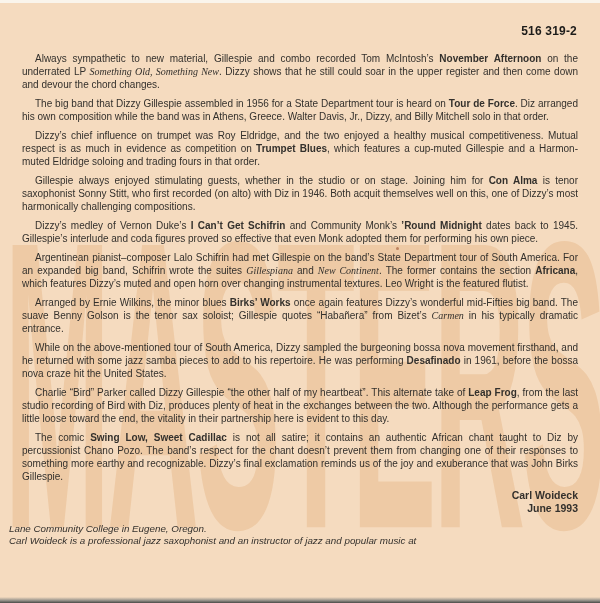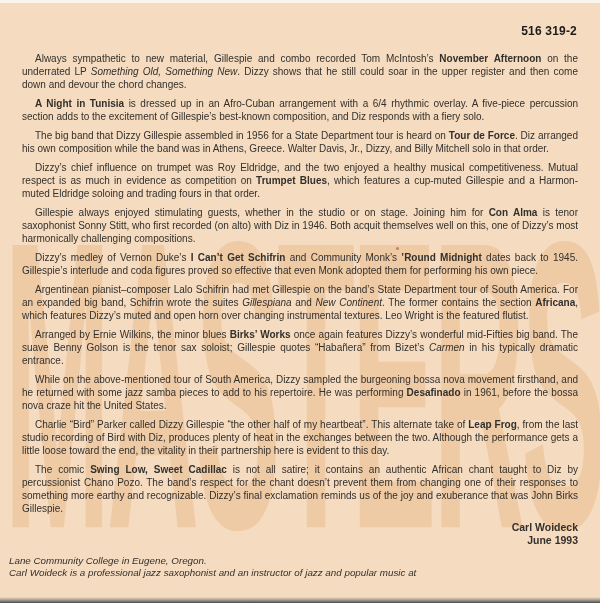--- a/index.html
+++ b/index.html
@@ -59,21 +59,21 @@
     color: var(--ink);
     font-size: 10px;
     line-height: 13px;
     text-align: justify;
   }
   .notes p.para {
     text-indent: 13px;
     margin-bottom: 6px;
   }
   .notes .b { font-weight: bold; }
-  .notes .i { font-style: italic; }
+  .notes .i { font-style: italic; font-family: Liberation Serif, serif; }
   .signature {
     text-align: right;
     font-size: 10.5px;
     line-height: 12.5px;
     margin-top: 2px;
     color: var(--ink);
     font-weight: bold;
   }
   .footer {
     margin-left: -13px;
@@ -100,21 +100,20 @@
 
 <div class="page">
   <div class="top-edge"></div>
   <div class="watermark">MASTERS</div>
   <div class="scan-speck"></div>
   <div class="catalog">516 319-2</div>
 
   <div class="notes">
 
     <p class="para"><span>Always sympathetic to new material, Gillespie and combo recorded Tom McIntosh’s </span><span class="b">November Afternoon</span><span> on the underrated LP </span><span class="i">Something Old, Something New</span><span>.  Dizzy shows that he still could soar in the upper register and then come down and devour the chord changes.</span></p>
-      <p class="para"><span class="b">A Night in Tunisia</span><span> is dressed up in an Afro-Cuban arrangement with a 6/4 rhythmic overlay.  A five-piece percussion section adds to the excitement of Gillespie’s best-known composition, and Diz responds with a fiery solo.</span></p>
       <p class="para"><span>The big band that Dizzy Gillespie assembled in 1956 for a State Department tour is heard on </span><span class="b">Tour de Force</span><span>.  Diz arranged his own composition while the band was in Athens, Greece.  Walter Davis, Jr., Dizzy, and Billy Mitchell solo in that order.</span></p>
       <p class="para"><span>Dizzy’s chief influence on trumpet was Roy Eldridge, and the two enjoyed a healthy musical competitiveness.  Mutual respect is as much in evidence as competition on </span><span class="b">Trumpet Blues</span><span>, which features a cup-muted Gillespie and a Harmon-muted Eldridge soloing and trading fours in that order.</span></p>
       <p class="para"><span>Gillespie always enjoyed stimulating guests, whether in the studio or on stage.  Joining him for </span><span class="b">Con Alma</span><span> is tenor saxophonist Sonny Stitt, who first recorded (on alto) with Diz in 1946.  Both acquit themselves well on this, one of Dizzy’s most harmonically challenging compositions.</span></p>
       <p class="para"><span>Dizzy’s medley of Vernon Duke’s </span><span class="b">I Can’t Get Schifrin</span><span> and Community Monk’s </span><span class="b">’Round Midnight</span><span> dates back to 1945.  Gillespie’s interlude and coda figures proved so effective that even Monk adopted them for performing his own piece.</span></p>
       <p class="para"><span>Argentinean pianist–composer Lalo Schifrin had met Gillespie on the band’s State Department tour of South America.  For an expanded big band, Schifrin wrote the suites </span><span class="i">Gillespiana</span><span> and </span><span class="i">New Continent</span><span>.  The former contains the section </span><span class="b">Africana</span><span>, which features Dizzy’s muted and open horn over changing instrumental textures.  Leo Wright is the featured flutist.</span></p>
       <p class="para"><span>Arranged by Ernie Wilkins, the minor blues </span><span class="b">Birks’ Works</span><span> once again features Dizzy’s wonderful mid-Fifties big band.  The suave Benny Golson is the tenor sax soloist; Gillespie quotes “Habañera” from Bizet’s </span><span class="i">Carmen</span><span> in his typically dramatic entrance.</span></p>
       <p class="para"><span>While on the above-mentioned tour of South America, Dizzy sampled the burgeoning bossa nova movement firsthand, and he returned with some jazz samba pieces to add to his repertoire.  He was performing </span><span class="b">Desafinado</span><span> in 1961, before the bossa nova craze hit the United States.</span></p>
       <p class="para"><span>Charlie “Bird” Parker called Dizzy Gillespie “the other half of my heartbeat”.  This alternate take of </span><span class="b">Leap Frog</span><span>, from the last studio recording of Bird with Diz, produces plenty of heat in the exchanges between the two.  Although the performance gets a little loose toward the end, the vitality in their partnership here is evident to this day.</span></p>
       <p class="para"><span>The comic </span><span class="b">Swing Low, Sweet Cadillac</span><span> is not all satire; it contains an authentic African chant taught to Diz by percussionist Chano Pozo.  The band’s respect for the chant doesn’t prevent them from changing one of their responses to something more earthy and recognizable.  Dizzy’s final exclamation reminds us of the joy and exuberance that was John Birks Gillespie.</span></p>
       <div class="signature">

